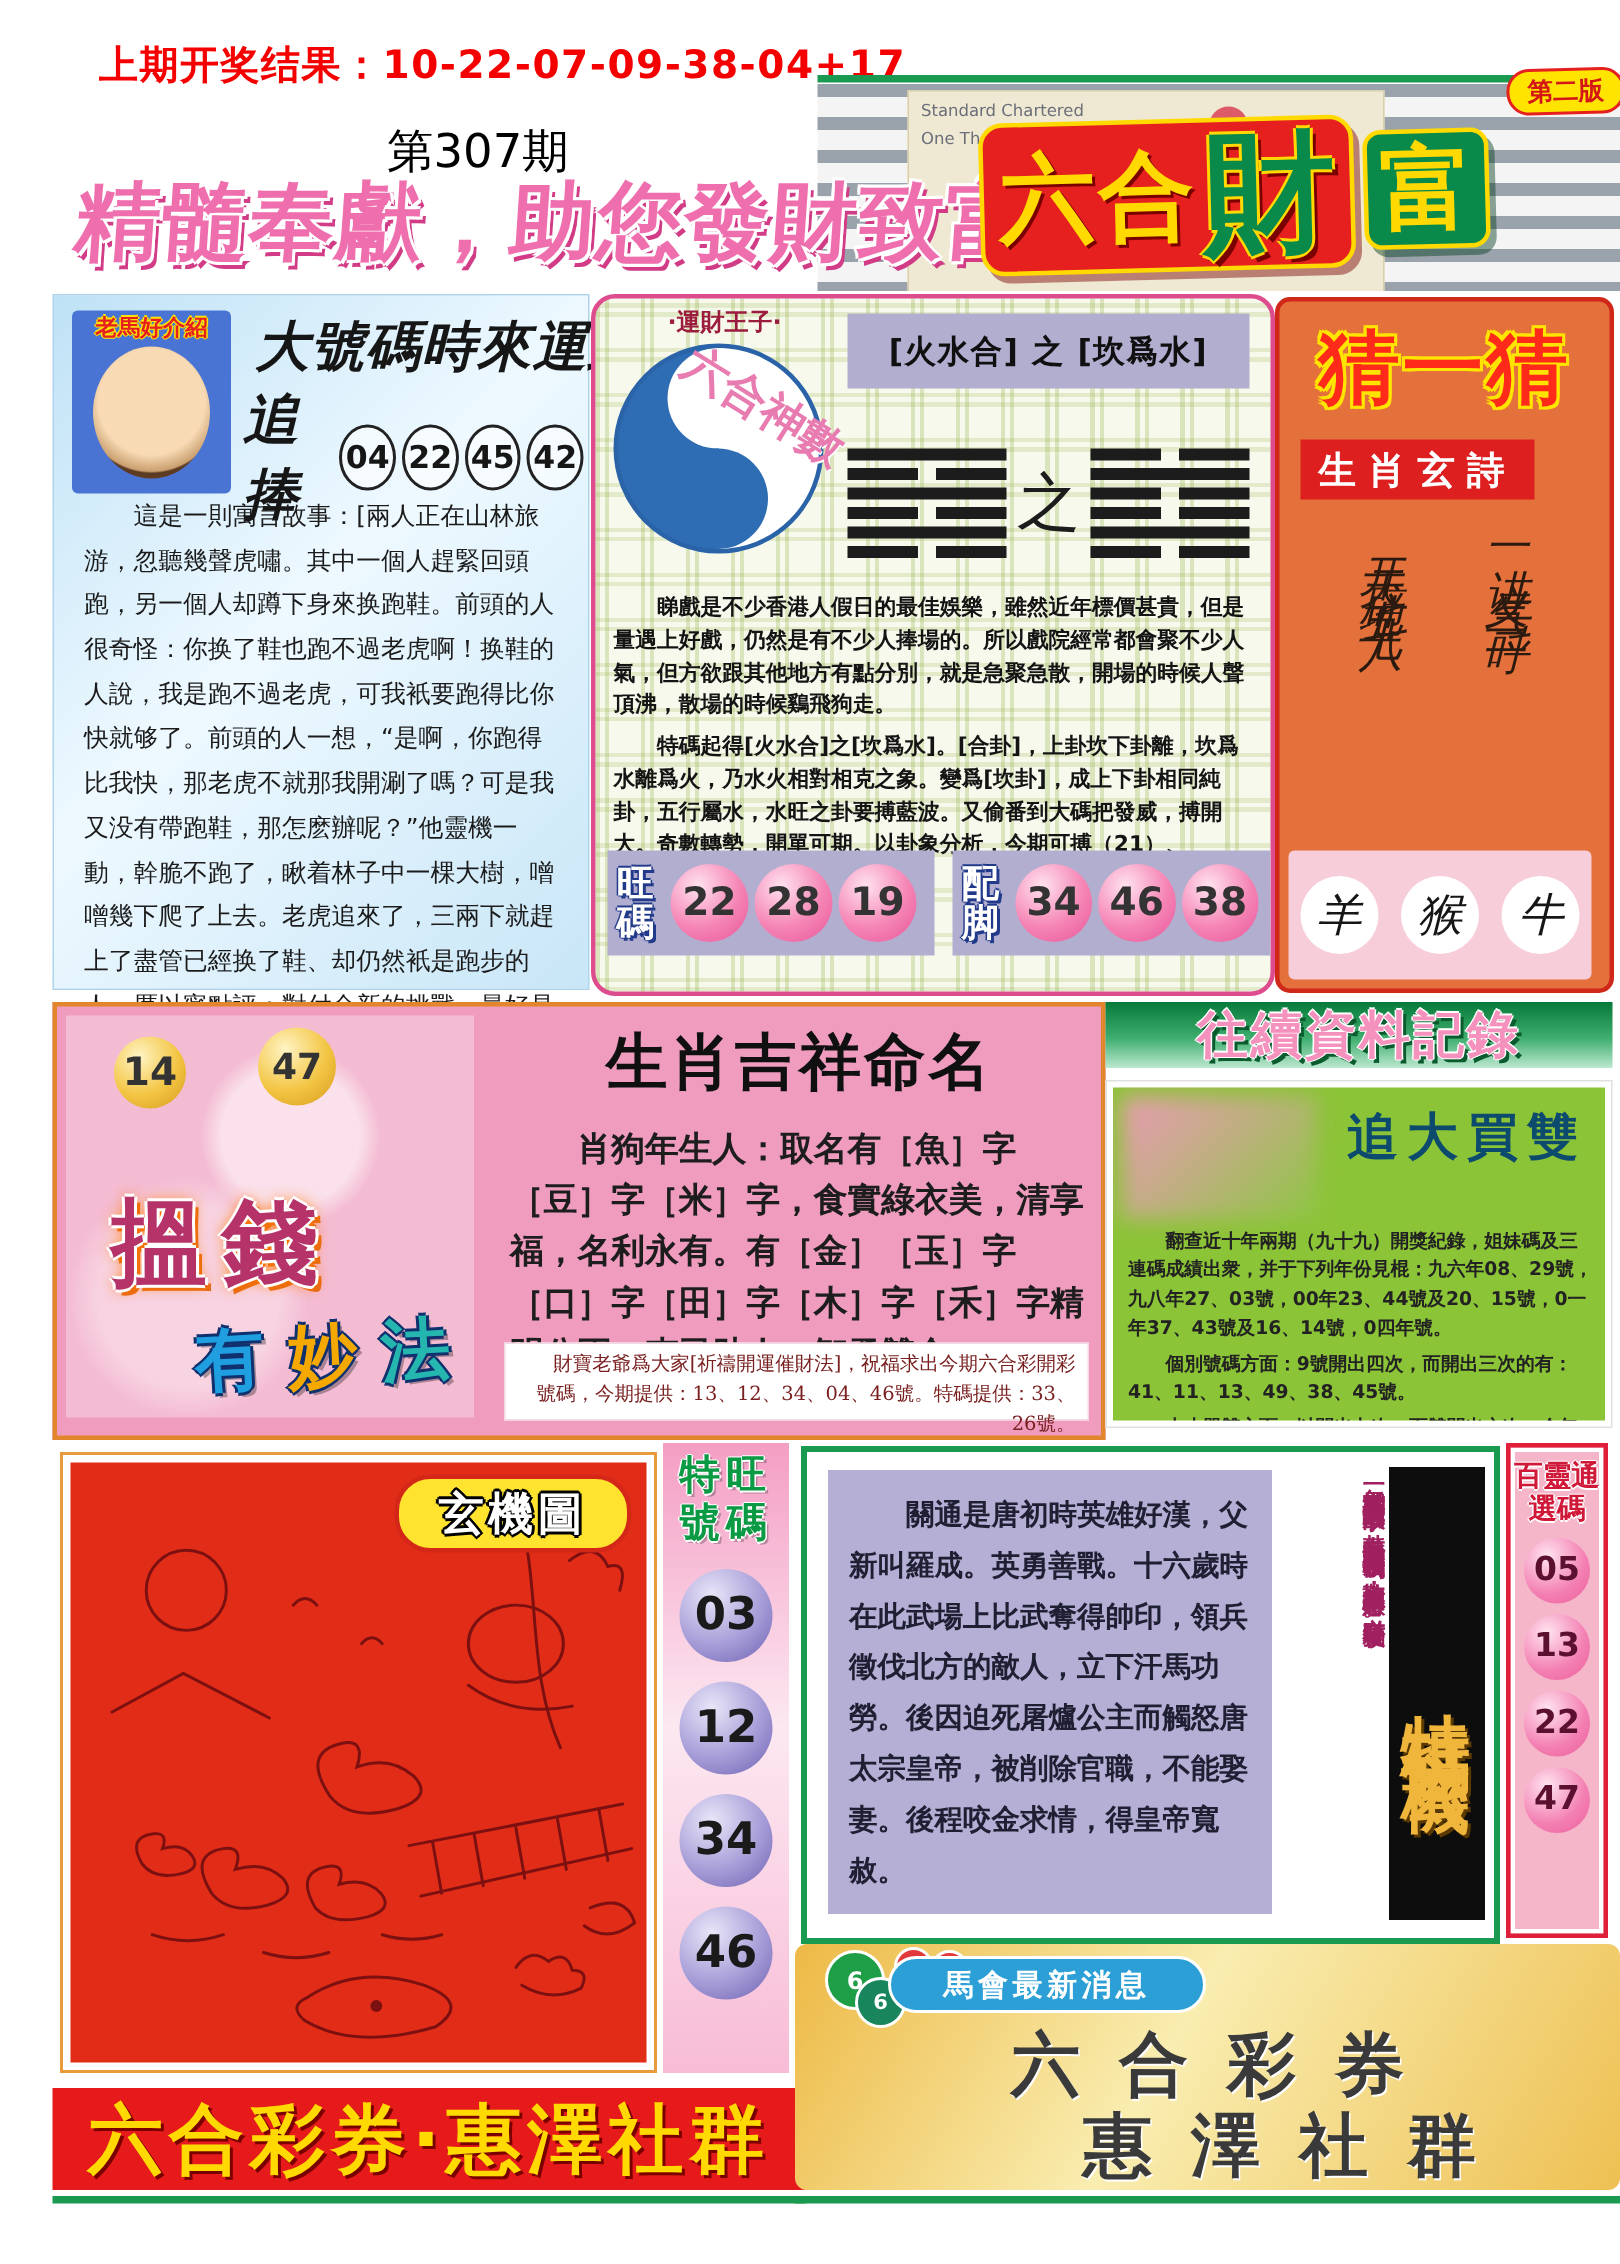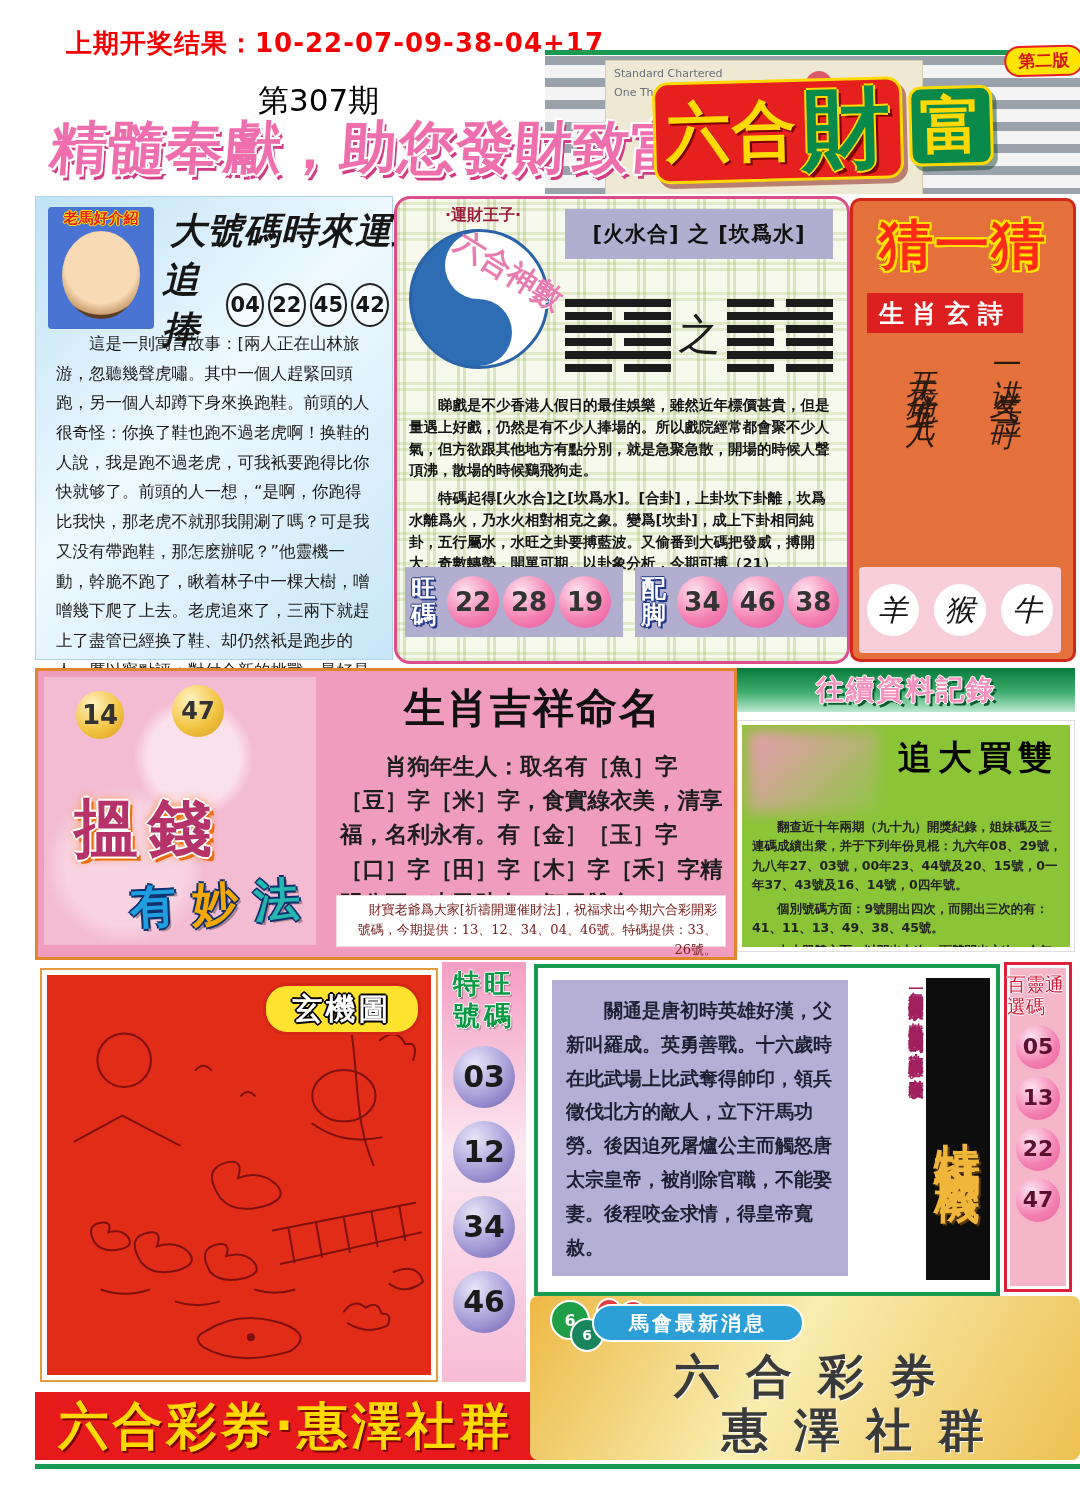--- a/index.html
+++ b/index.html
@@ -104,27 +104,27 @@
   .n-art2{position:absolute;left:86px;top:196px;font-size:46px;font-weight:900;white-space:nowrap;transform:rotate(-3deg);}
   .n-art2 span{text-shadow:2px 0 #10306e,-2px 0 #10306e,0 2px #10306e,0 -2px #10306e,3px 3px 0 rgba(0,0,0,.3);}
   .n-title{position:absolute;left:300px;top:10px;width:390px;text-align:center;font-size:41px;font-weight:bold;
     font-family:"DejaVu Serif",serif;color:#101010;letter-spacing:2px;}
   .n-body{position:absolute;left:302px;top:78px;width:386px;font-size:22.5px;line-height:1.52;font-weight:bold;color:#1d1d1d;}
   .n-foot{position:absolute;left:298px;top:224px;width:390px;height:52px;background:#fff;border:1px solid #f2d8e2;
     font-size:13px;line-height:1.55;color:#7a2020;font-family:"DejaVu Serif",serif;padding:4px 8px;box-sizing:border-box;text-align:right;}
 
   
   .r-banner{left:737px;top:668px;width:338px;height:44px;background:linear-gradient(180deg,#067a3a,#3fae6e 55%,#bce8d0);
-    display:flex;align-items:center;justify-content:center;font-size:28px;font-weight:900;color:#f591bd;letter-spacing:2px;
+    display:flex;align-items:center;justify-content:center;font-size:34px;font-weight:900;color:#f591bd;letter-spacing:2px;
     text-shadow:1px 0 #fff,-1px 0 #fff,0 1px #fff,0 -1px #fff,3px 3px 0 #0a5c2e;}
   .r-card{left:737px;top:720px;width:338px;height:232px;background:#fff;border:1px solid #e0e0e0;box-sizing:border-box;}
   .r-green{position:absolute;left:4px;top:4px;right:4px;bottom:4px;background:#8cc437;overflow:hidden;}
   .r-blur{position:absolute;left:6px;top:6px;width:130px;height:82px;
     background:linear-gradient(135deg,rgba(244,150,195,.9),rgba(150,205,120,.2));filter:blur(7px);}
-  .r-head{position:absolute;right:12px;top:10px;font-size:34px;font-weight:900;color:#000000;letter-spacing:6px;}
+  .r-head{position:absolute;right:12px;top:10px;font-size:34px;font-weight:900;color:#0c4a6e;letter-spacing:6px;}
   .r-text{position:absolute;left:10px;top:92px;width:310px;font-size:12.5px;line-height:1.55;font-weight:600;color:#222;}
   .r-text p{margin:0 0 4px 0;}
 
   
   .xcard{left:40px;top:968px;width:398px;height:414px;background:#fff;border:2px solid #e89b3c;box-sizing:border-box;}
   .xred{position:absolute;left:5px;top:5px;right:5px;bottom:5px;background:#e12d18;}
   .xbadge{position:absolute;right:10px;top:8px;width:152px;height:46px;background:#ffe32e;border:3px solid #d42718;border-radius:24px;
     display:flex;align-items:center;justify-content:center;font-size:30px;font-weight:900;color:#fff;letter-spacing:3px;
     text-shadow:2px 0 #000,-2px 0 #000,0 2px #000,0 -2px #000,1px 1px #000,-1px -1px #000,1px -1px #000,-1px 1px #000;}
 
@@ -138,21 +138,21 @@
   .s-inner{position:absolute;left:14px;top:12px;width:296px;height:296px;background:#b5afd5;padding:14px 14px;box-sizing:border-box;
     font-size:19px;line-height:1.78;font-weight:bold;color:#1f1f33;}
   .s-note{position:absolute;left:318px;top:12px;width:72px;height:300px;writing-mode:vertical-rl;
     font-size:15px;font-weight:800;color:#a02060;line-height:1.7;letter-spacing:1px;}
   .s-banner{position:absolute;right:6px;top:10px;width:64px;height:302px;background:#0d0d0d;display:flex;align-items:center;justify-content:center;}
   .s-banner span{writing-mode:vertical-rl;font-size:46px;font-weight:900;color:#f0b63c;letter-spacing:12px;
     font-family:"DejaVu Serif",serif;text-shadow:2px 2px 0 #5a3a00;}
 
   .blcol{left:1004px;top:962px;width:68px;height:330px;background:#f5b6ca;border:3px solid #e0203a;
     box-shadow:inset 0 0 0 3px #fff;box-sizing:border-box;}
-  .bl-title{padding-top:8px;text-align:left;font-size:19px;font-weight:400;color:#d01838;line-height:1.18;
+  .bl-title{padding-top:8px;text-align:center;font-size:19px;font-weight:700;color:#d01838;line-height:1.18;
     text-shadow:1px 0 #fff,-1px 0 #fff,0 1px #fff,0 -1px #fff;}
   .blball{width:44px;height:44px;border-radius:50%;margin:7px auto 0;display:flex;align-items:center;justify-content:center;
     background:radial-gradient(circle at 35% 28%,#ffe4ef,#f37fb2 60%,#ec5f9c);font-size:22px;font-weight:900;color:#5c1030;}
 
   .goldpanel{left:530px;top:1296px;width:550px;height:164px;border-radius:8px;
     background:linear-gradient(120deg,#edb945,#f9edb0 45%,#eec052);overflow:hidden;}
   .news-pill{position:absolute;left:62px;top:8px;width:208px;height:34px;background:#2b9fd6;border:2px solid #fff;border-radius:19px;
     display:flex;align-items:center;justify-content:center;font-size:20px;font-weight:900;color:#fff;letter-spacing:3px;}
   .lotball{position:absolute;border-radius:50%;display:flex;align-items:center;justify-content:center;
     color:#fff;font-weight:900;border:2px solid #fff;}

